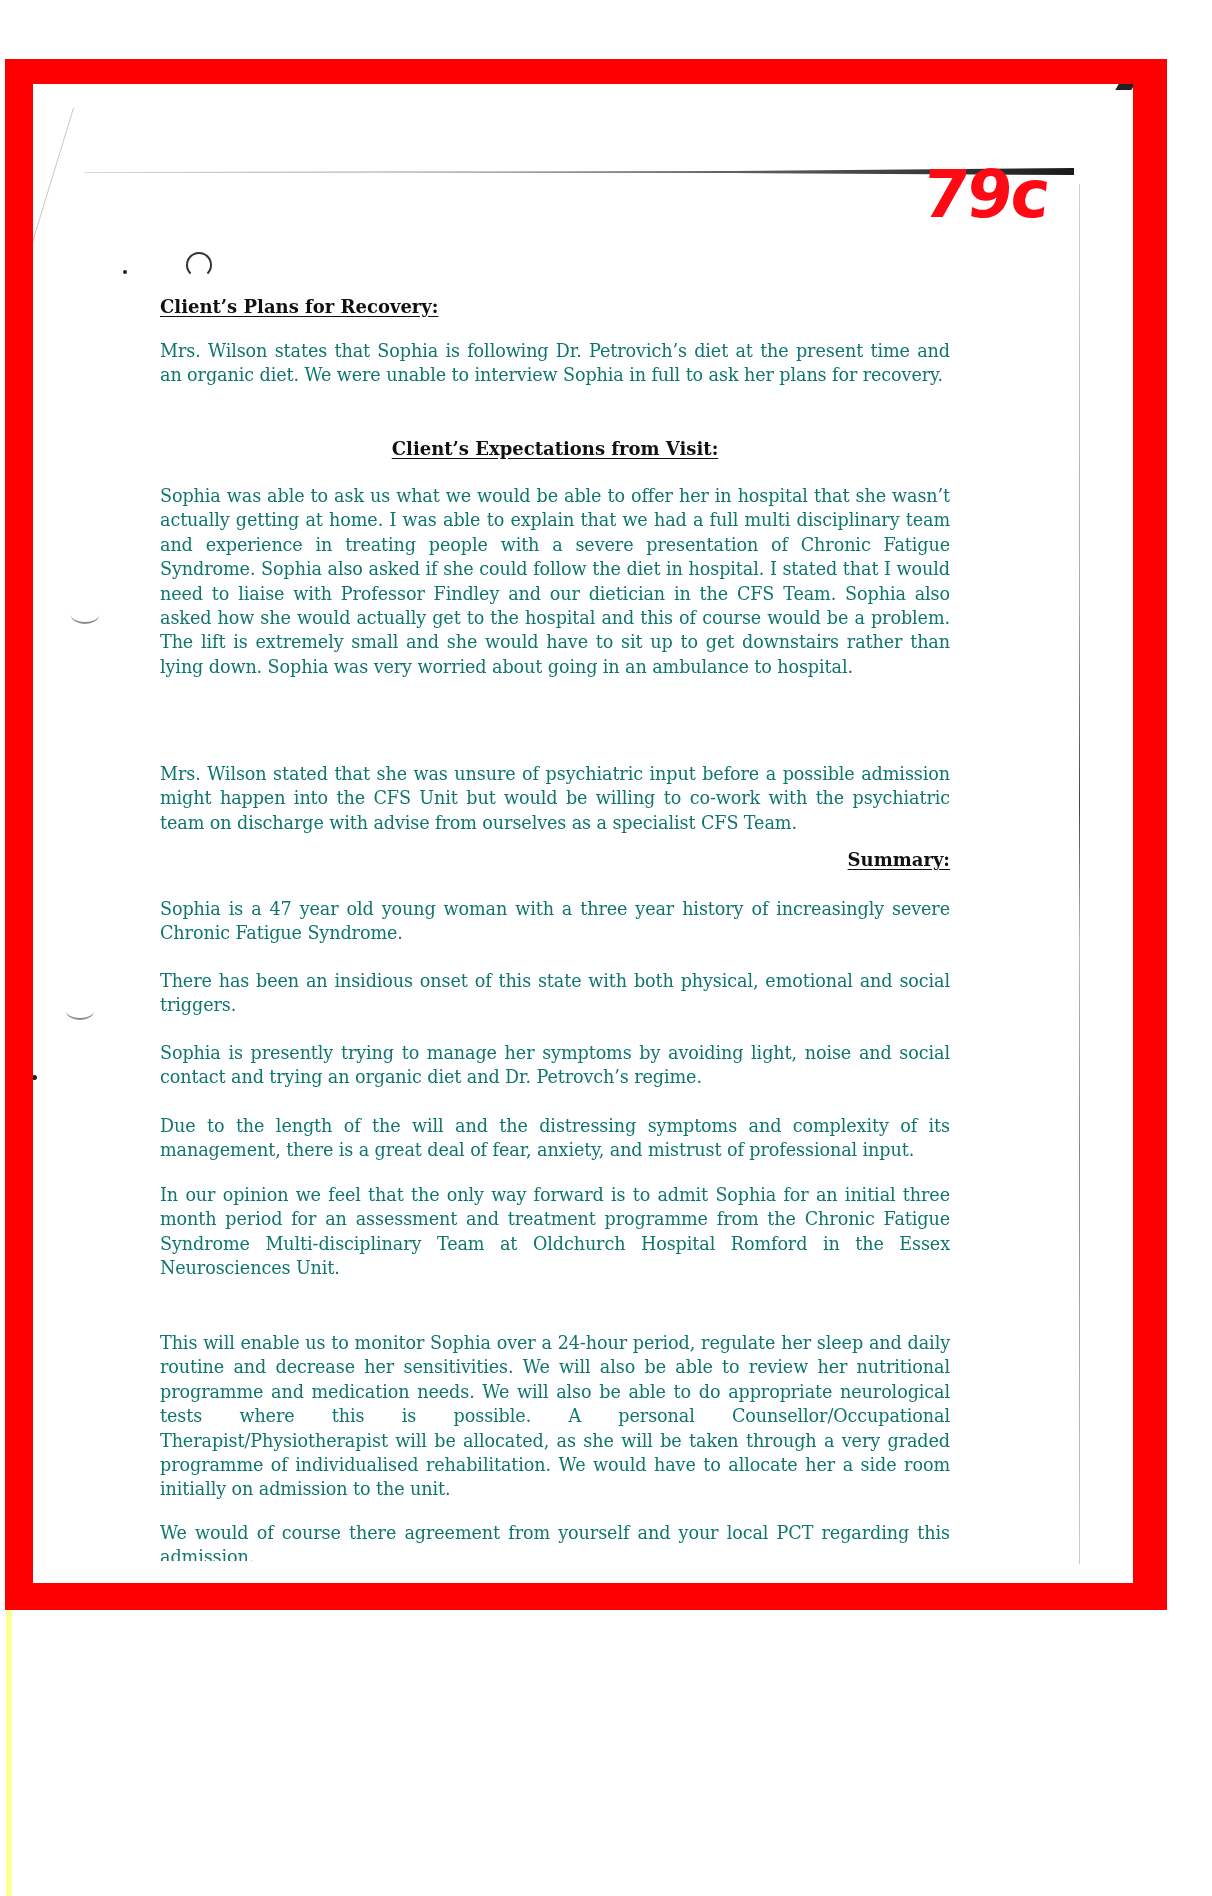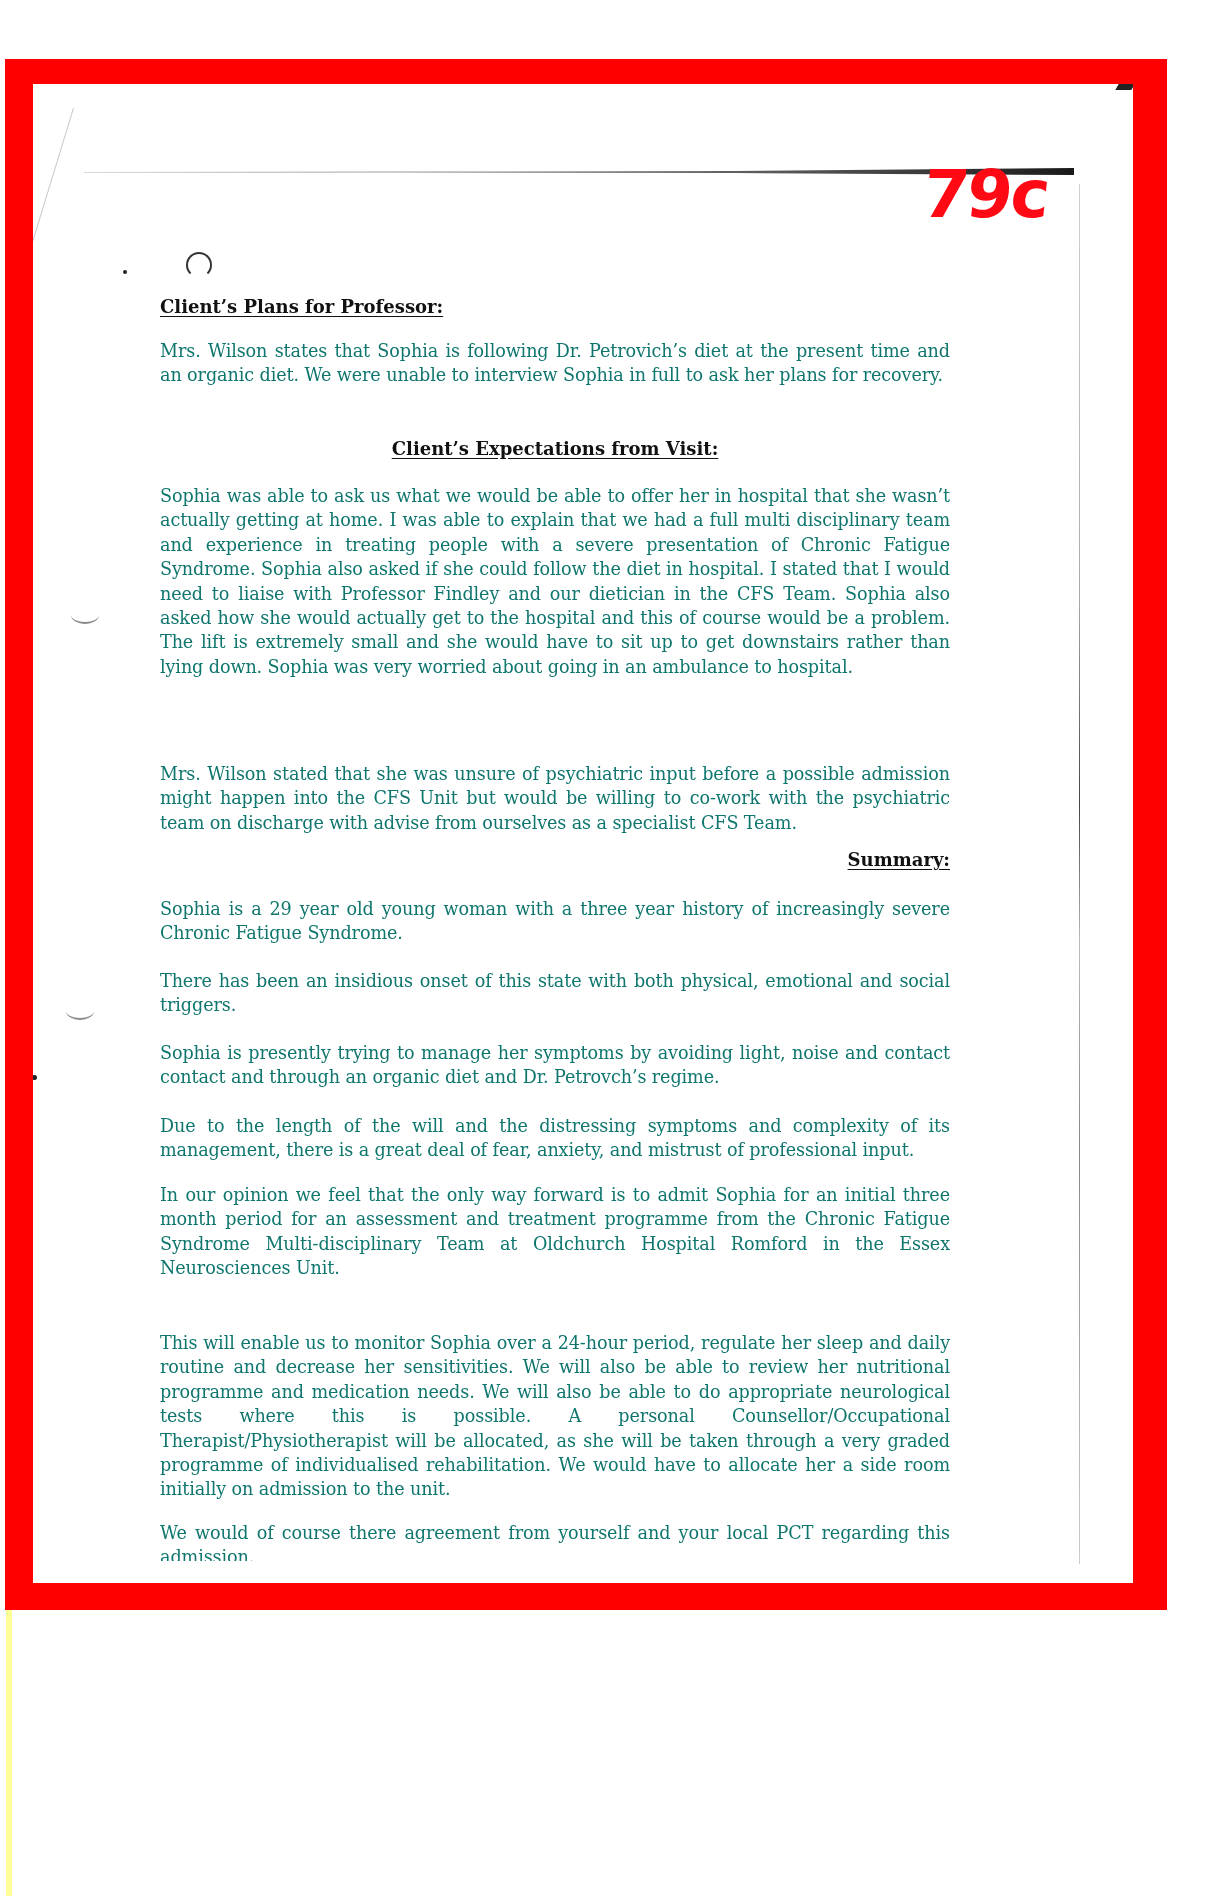--- a/index.html
+++ b/index.html
@@ -169,29 +169,29 @@
 
   <div class="handwritten">79c</div>
 
   <div class="small-dot" style="left:90px; top:186px;"></div>
   <div class="circle-mark"></div>
   <div class="punch-arc" style="left:38px; top:522px;"></div>
   <div class="punch-arc" style="left:33px; top:918px;"></div>
   <div class="small-dot" style="left:-1px; top:991px; width:5px; height:5px;"></div>
 
   <div class="content">
-    <h2 class="block heading" style="top:212px;">Client’s Plans for Professor:</h2>
+    <h2 class="block heading" style="top:212px;">Client’s Plans for Recovery:</h2>
     <p class="block para" style="top:255px;">Mrs. Wilson states that Sophia is following Dr. Petrovich’s diet at the present time and an organic diet.  We were unable to interview Sophia in full to ask her plans for recovery.</p>
 
     <h2 class="block heading" style="top:354px;text-align:center;">Client’s Expectations from Visit:</h2>
     <p class="block para" style="top:400px;">Sophia was able to ask us what we would be able to offer her in hospital that she wasn’t actually getting at home.  I was able to explain that we had a full multi disciplinary team and experience in treating people with a severe presentation of Chronic Fatigue Syndrome.  Sophia also asked if she could follow the diet in hospital.  I stated that I would need to liaise with Professor Findley and our dietician in the CFS Team.  Sophia also asked how she would actually get to the hospital and this of course would be a problem.  The lift is extremely small and she would have to sit up to get downstairs rather than lying down.  Sophia was very worried about going in an ambulance to hospital.</p>
     <p class="block para" style="top:678px;">Mrs. Wilson stated that she was unsure of psychiatric input before a possible admission might happen into the CFS Unit but would be willing to co-work with the psychiatric team on discharge with advise from ourselves as a specialist CFS Team.</p>
 
     <h2 class="block heading" style="top:765px;text-align:right;">Summary:</h2>
-    <p class="block para" style="top:813px;">Sophia is a 29 year old young woman with a three year history of increasingly severe Chronic Fatigue Syndrome.</p>
+    <p class="block para" style="top:813px;">Sophia is a 47 year old young woman with a three year history of increasingly severe Chronic Fatigue Syndrome.</p>
     <p class="block para" style="top:885px;">There has been an insidious onset of this state with both physical, emotional and social triggers.</p>
-    <p class="block para" style="top:957px;">Sophia is presently trying to manage her symptoms by avoiding light, noise and contact contact and through an organic diet and Dr. Petrovch’s regime.</p>
+    <p class="block para" style="top:957px;">Sophia is presently trying to manage her symptoms by avoiding light, noise and social contact and trying an organic diet and Dr. Petrovch’s regime.</p>
     <p class="block para" style="top:1030px;">Due to the length of the will and the distressing symptoms and complexity of its management, there is a great deal of fear, anxiety, and mistrust of professional input.</p>
     <p class="block para" style="top:1099px;">In our opinion we feel that the only way forward is to admit Sophia for an initial three month period for an assessment and treatment programme from the Chronic Fatigue Syndrome Multi-disciplinary Team at Oldchurch Hospital Romford in the Essex Neurosciences Unit.</p>
     <p class="block para" style="top:1247px;">This will enable us to monitor Sophia over a 24-hour period, regulate her sleep and daily routine and decrease her sensitivities.  We will also be able to review her nutritional programme and medication needs.  We will also be able to do appropriate neurological tests where this is possible.   A personal Counsellor/Occupational Therapist/Physiotherapist will be allocated, as she will be taken through a very graded programme of individualised rehabilitation. We would have to allocate her a side room initially on admission to the unit.</p>
     <p class="block para cut" style="top:1437px;">We would of course there agreement from yourself and your local PCT regarding this admission.</p>
   </div>
 </div>
 
 </body></html>

